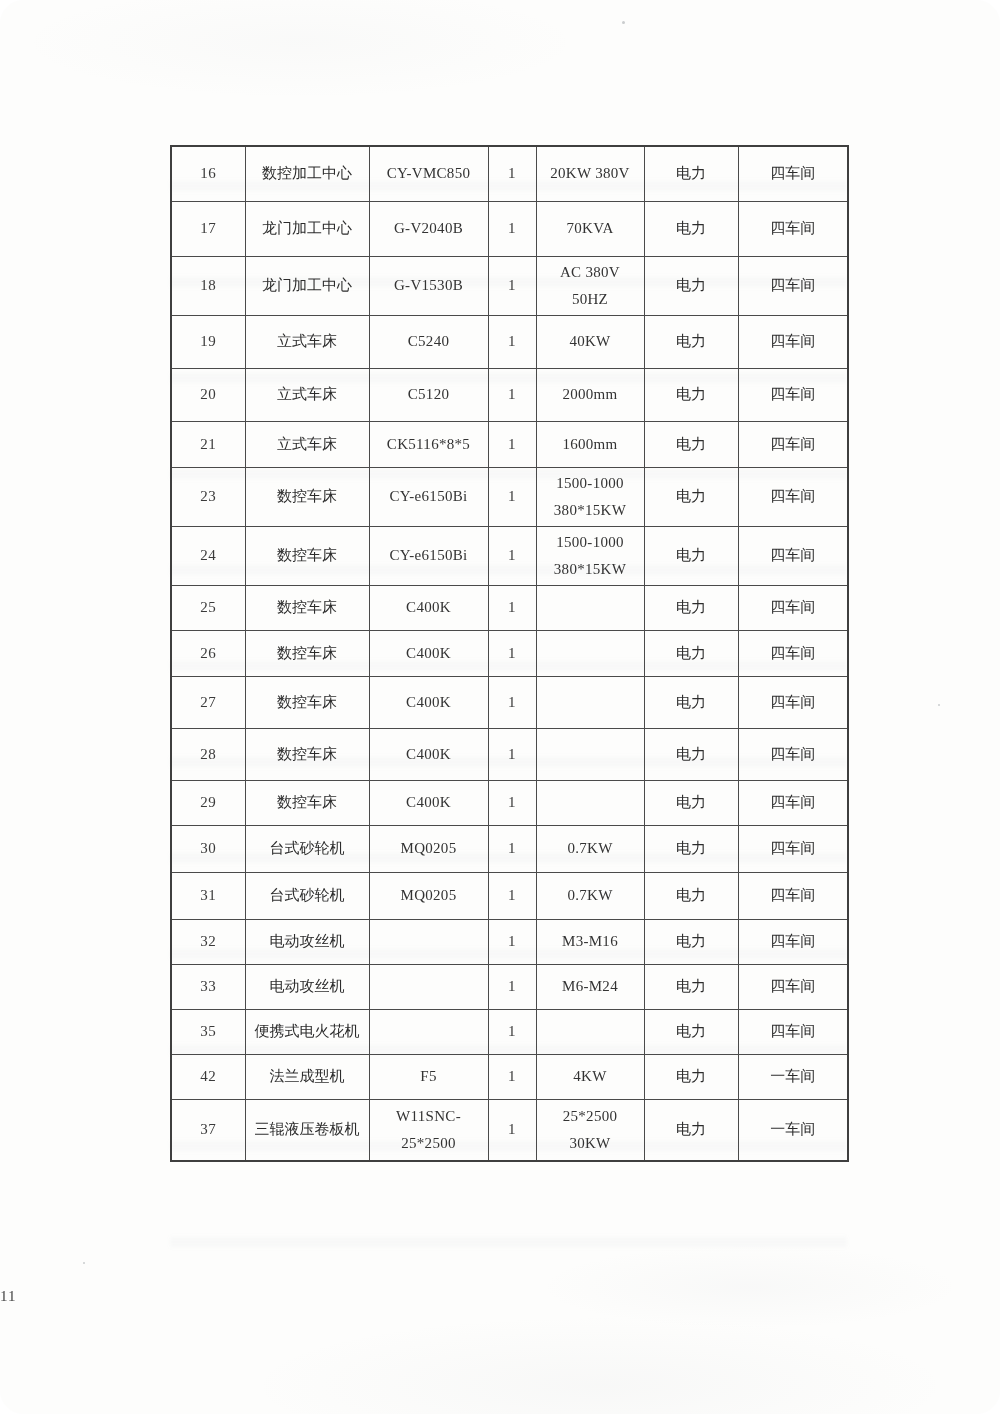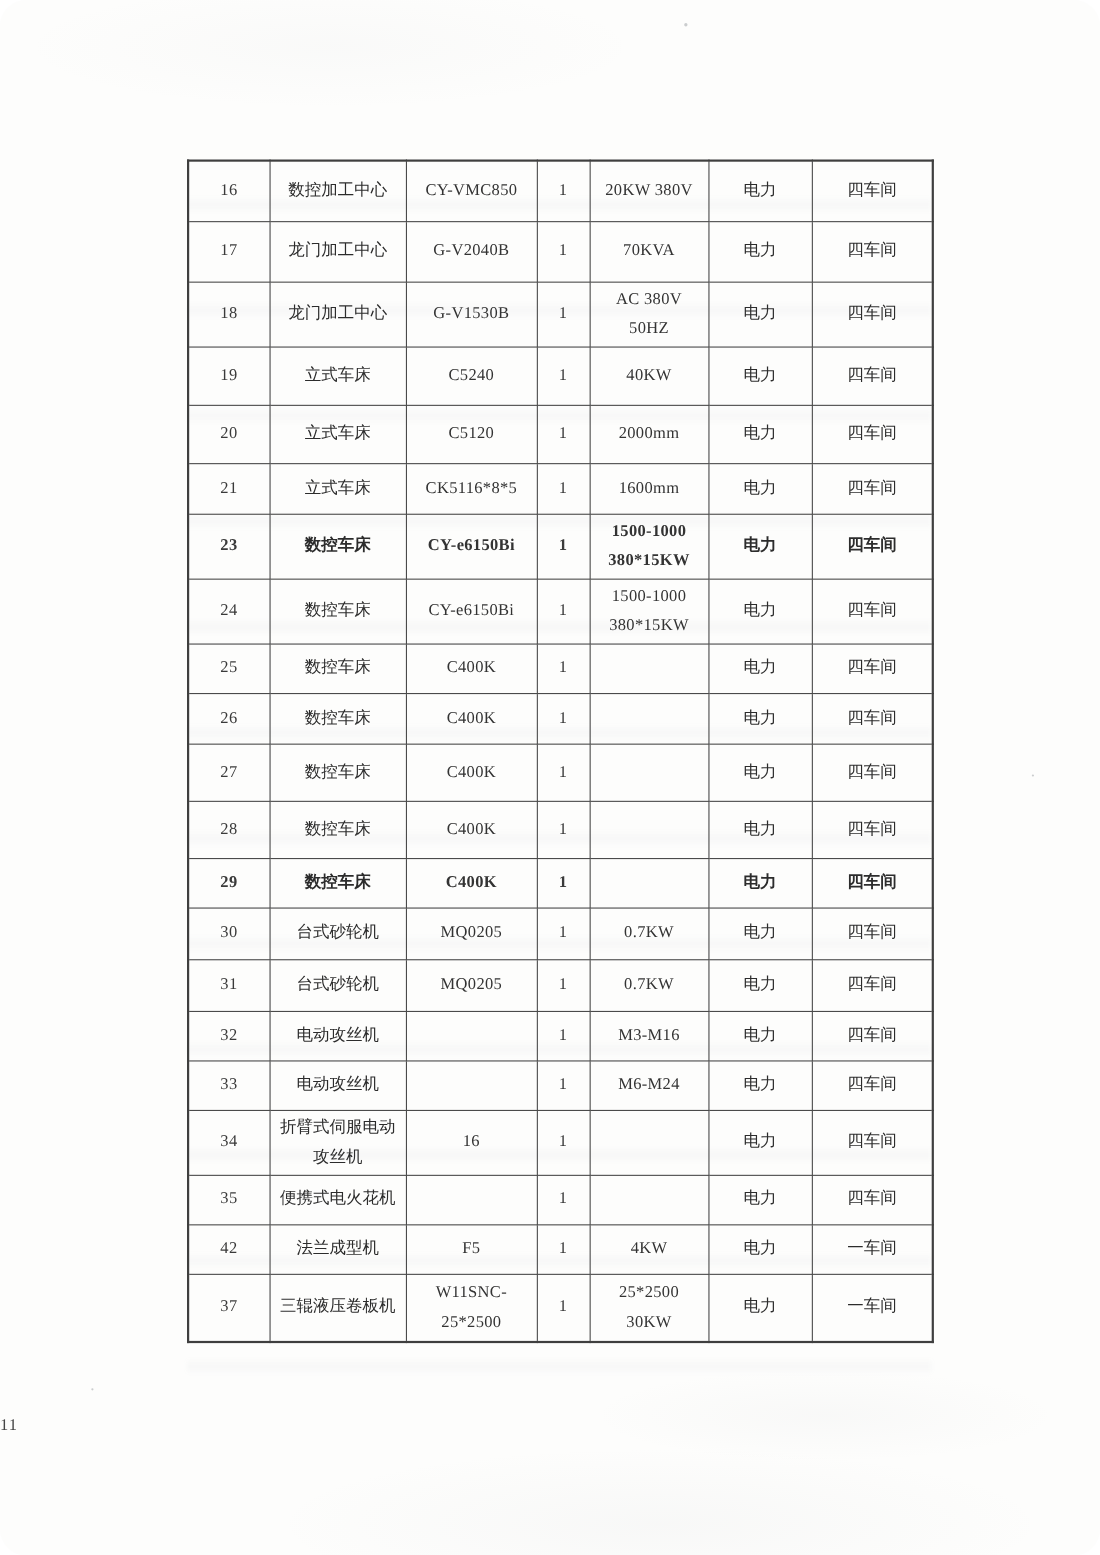--- a/index.html
+++ b/index.html
@@ -155,21 +155,21 @@
         </tr>
         <tr style="height: 46px; padding-left: 40px;">
           <td class="c-no">21</td>
           <td class="c-name">立式车床</td>
           <td class="c-model">CK5116*8*5</td>
           <td class="c-qty">1</td>
           <td class="c-spec">1600mm</td>
           <td class="c-power">电力</td>
           <td class="c-workshop">四车间</td>
         </tr>
-        <tr style="height: 52px; font-weight: bold;">
+        <tr style="height: 52px;">
           <td class="c-no">23</td>
           <td class="c-name">数控车床</td>
           <td class="c-model">CY-e6150Bi</td>
           <td class="c-qty">1</td>
           <td class="c-spec">1500-1000
 380*15KW</td>
           <td class="c-power">电力</td>
           <td class="c-workshop">四车间</td>
         </tr>
         <tr style="height: 52px; margin-top: 16px;">
@@ -211,21 +211,21 @@
         </tr>
         <tr style="height: 52px;">
           <td class="c-no">28</td>
           <td class="c-name">数控车床</td>
           <td class="c-model">C400K</td>
           <td class="c-qty">1</td>
           <td class="c-spec"></td>
           <td class="c-power">电力</td>
           <td class="c-workshop">四车间</td>
         </tr>
-        <tr style="height: 45px; font-weight: bold;">
+        <tr style="height: 45px;">
           <td class="c-no">29</td>
           <td class="c-name">数控车床</td>
           <td class="c-model">C400K</td>
           <td class="c-qty">1</td>
           <td class="c-spec"></td>
           <td class="c-power">电力</td>
           <td class="c-workshop">四车间</td>
         </tr>
         <tr style="height: 47px;">
           <td class="c-no">30</td>
@@ -256,29 +256,20 @@
         </tr>
         <tr style="height: 45px;">
           <td class="c-no">33</td>
           <td class="c-name">电动攻丝机</td>
           <td class="c-model"></td>
           <td class="c-qty">1</td>
           <td class="c-spec">M6-M24</td>
           <td class="c-power">电力</td>
           <td class="c-workshop">四车间</td>
         </tr>
-        <tr style="height: 50px;">
-          <td class="c-no">34</td>
-          <td class="c-name">折臂式伺服电动攻丝机</td>
-          <td class="c-model">16</td>
-          <td class="c-qty">1</td>
-          <td class="c-spec"></td>
-          <td class="c-power">电力</td>
-          <td class="c-workshop">四车间</td>
-        </tr>
         <tr style="height: 45px; margin-left: 16px;">
           <td class="c-no">35</td>
           <td class="c-name">便携式电火花机</td>
           <td class="c-model"></td>
           <td class="c-qty">1</td>
           <td class="c-spec"></td>
           <td class="c-power">电力</td>
           <td class="c-workshop">四车间</td>
         </tr>
         <tr style="height: 45px;">

